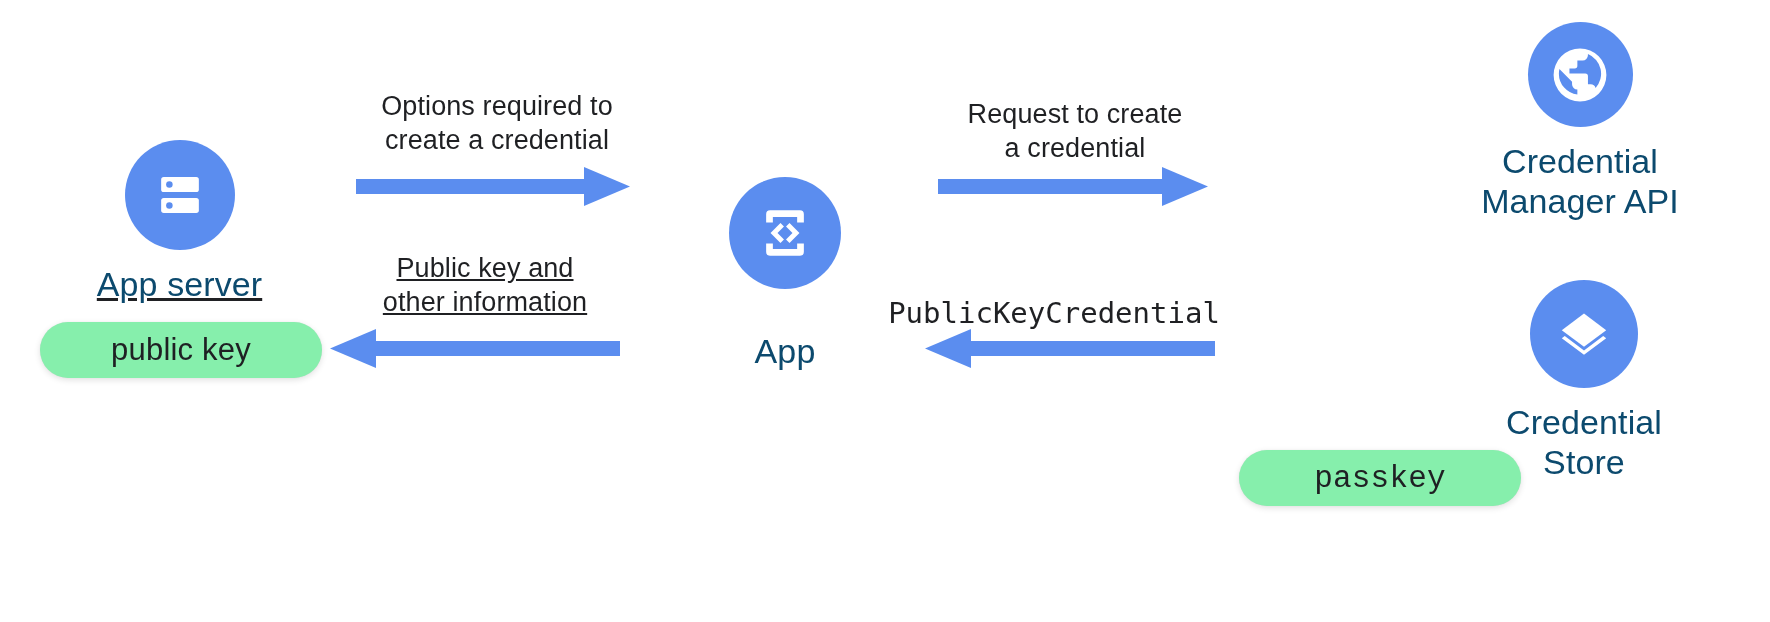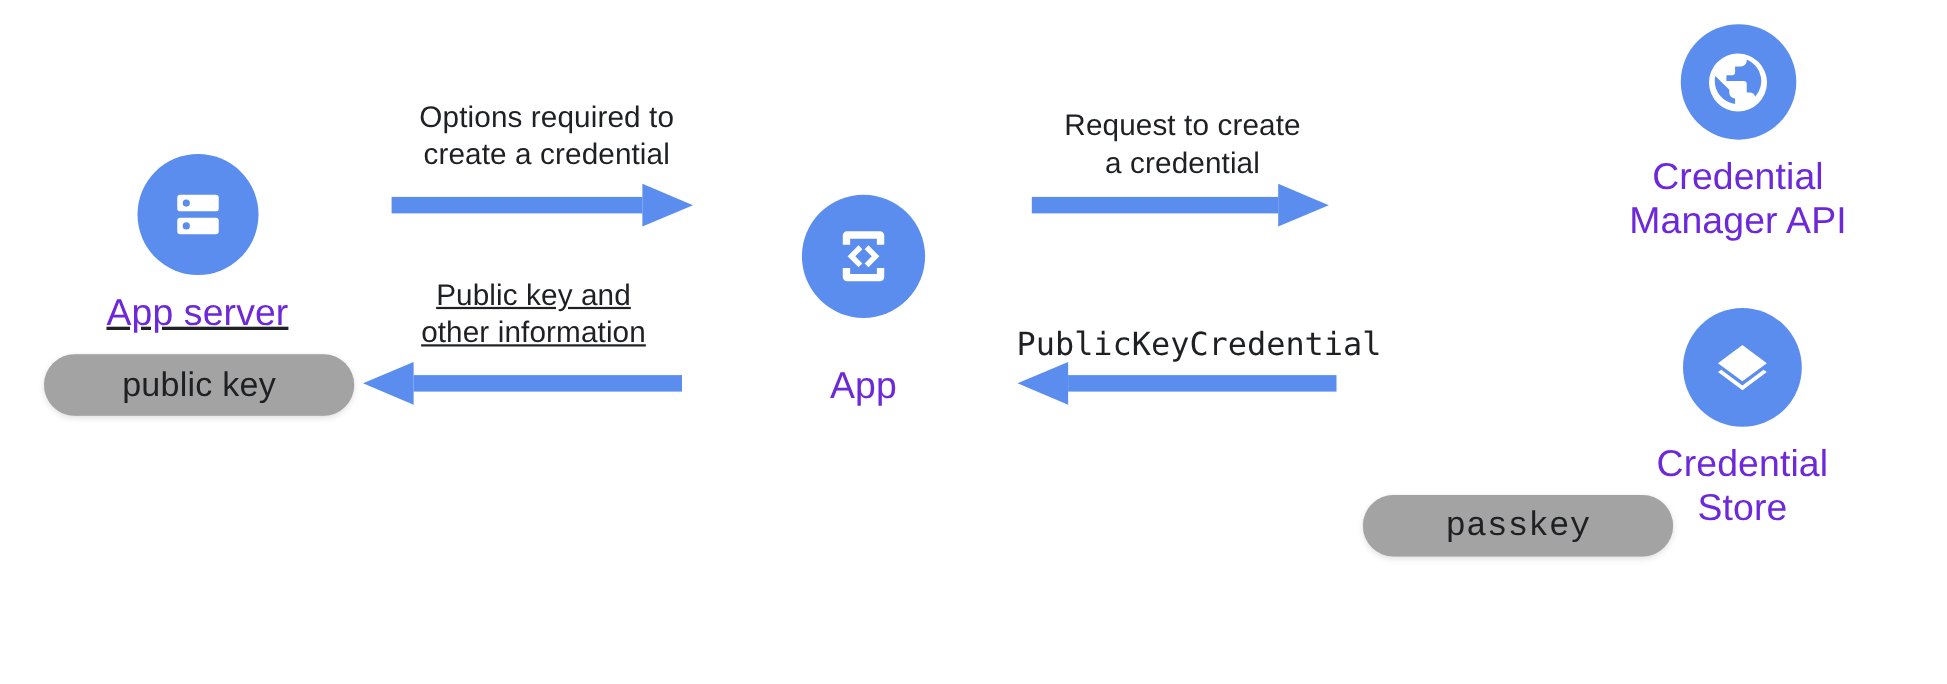--- a/index.html
+++ b/index.html
@@ -36,32 +36,32 @@
     align-items: center;
     justify-content: center;
     flex: none;
   }
   .node-label {
     margin-top: 14px;
     font-size: 34px;
     line-height: 1.18;
     font-weight: 400;
     letter-spacing: 0.1px;
-    color: #6d28d9;
+    color: #0c4a6e;
     text-align: center;
     white-space: pre-line;
   }
 
   
   .pill {
     position: absolute;
     display: flex;
     align-items: center;
     justify-content: center;
-    background: #a3a3a3;
+    background: #86efac;
     border-radius: 999px;
     box-shadow: 0 2px 6px rgba(0,0,0,0.12), 0 0 1px rgba(0,0,0,0.10);
     font-size: 31px;
     color: #1f2023;
     letter-spacing: 0.2px;
   }
 
   
   .arrow-label {
     position: absolute;
@@ -177,21 +177,21 @@
   <div class="arrow-label" id="label-request-to-create" style="left:930px; top:98px; width:290px;">Request to create
 a credential</div>
 
   <div class="arrow" id="arrow-request-to-create" style="left:938px; top:163px;">
     <svg width="270" height="48" viewBox="0 0 270 48">
       <rect x="0" y="16" width="224" height="15" fill="#5b8def"></rect>
       <path d="M224 4 L270 23.5 L224 43 Z" fill="#5b8def"></path>
     </svg>
   </div>
 
-  <div class="arrow-label mono" id="label-public-key-credential" style="left:880px; top:295px; width:420px;">PublicKeyCredential</div>
+  <div class="arrow-label mono" id="label-public-key-credential" style="left:844px; top:295px; width:420px;">PublicKeyCredential</div>
 
   <div class="arrow" id="arrow-public-key-credential" style="left:925px; top:325px;">
     <svg width="290" height="48" viewBox="0 0 290 48">
       <rect x="46" y="16" width="244" height="15" fill="#5b8def"></rect>
       <path d="M46 4 L0 23.5 L46 43 Z" fill="#5b8def"></path>
     </svg>
   </div>
 
 </div>
 

